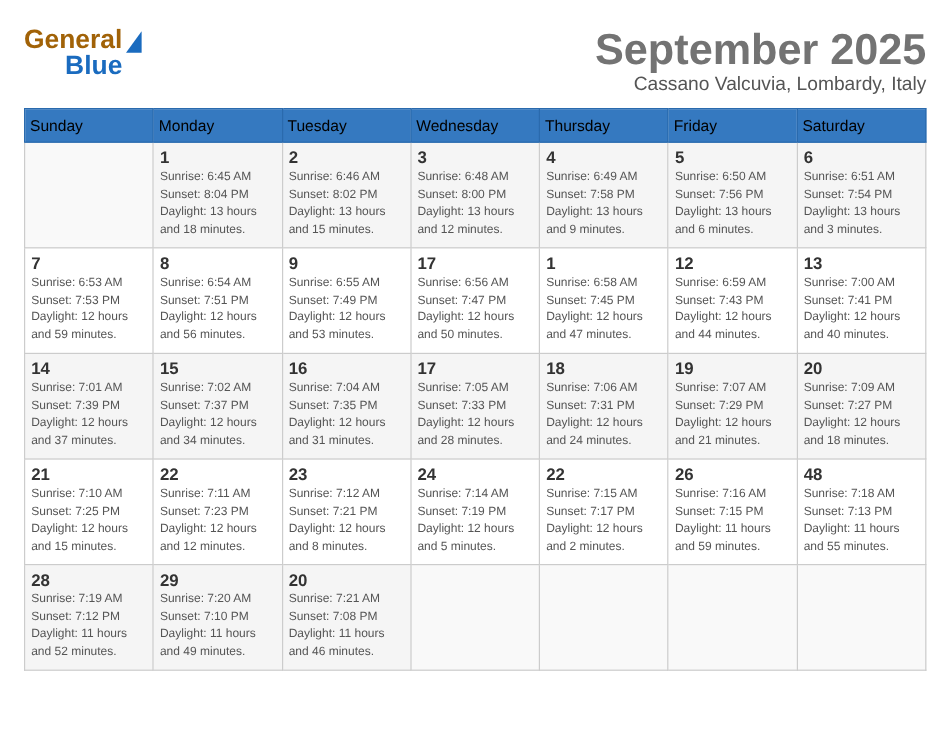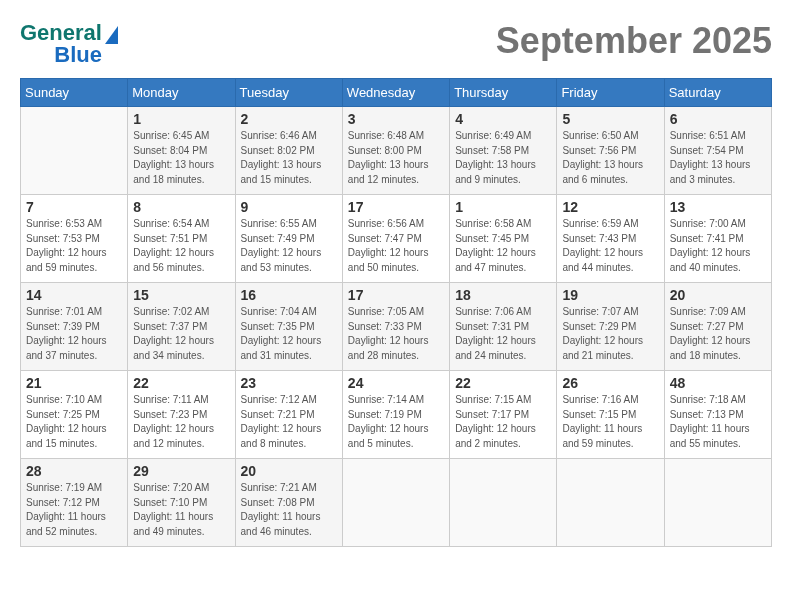--- a/index.html
+++ b/index.html
@@ -32,21 +32,21 @@
       font-size: 16px;
       color: #555;
     }
     .calendar {
       width: 100%;
       border-collapse: collapse;
       font-size: 11px;
     }
     .calendar th {
       background: #3579c0;
-      color: #ffffff;
+      color: #000000;
       padding: 6px 4px;
       text-align: left;
       font-size: 13px;
       font-weight: normal;
       border: 1px solid #2a6aad;
       margin-top: 19px;
     }
     .calendar td {
       border: 1px solid #ccc;
       vertical-align: top;
@@ -74,27 +74,28 @@
       background: #f5f5f5;
     }
   </style>
 </head>
 <body>
 
 <div class="header">
   <div class="logo-wrapper">
     <div style="position:relative; display:inline-block;">
       <span style="font-size:22px; font-weight:bold; color:#333;">
-        <span style="color:#0f766e;text-align:right;">General</span><span style="color:#1a6bbf; display:block; margin-top:-4px;text-align:right;">Blue</span>
+        <span style="color:#a16207;text-align:right;">General</span><span style="color:#1a6bbf; display:block; margin-top:-4px;text-align:right;">Blue</span>
       </span>
       <span style="position:absolute; top:6px; right:-16px; display:inline-block; width:0; height:0; border-left:13px solid transparent; border-bottom:18px solid #1a6bbf;"></span>
     </div>
   </div>
   <div class="title-section">
     <div class="month-title">September 2025</div>
+    <div class="subtitle">Cassano Valcuvia, Lombardy, Italy</div>
   </div>
 </div>
 
 <table class="calendar">
   <thead>
     <tr>
     <th>Sunday</th>
         <th>Monday</th>
         <th>Tuesday</th>
         <th>Wednesday</th>

